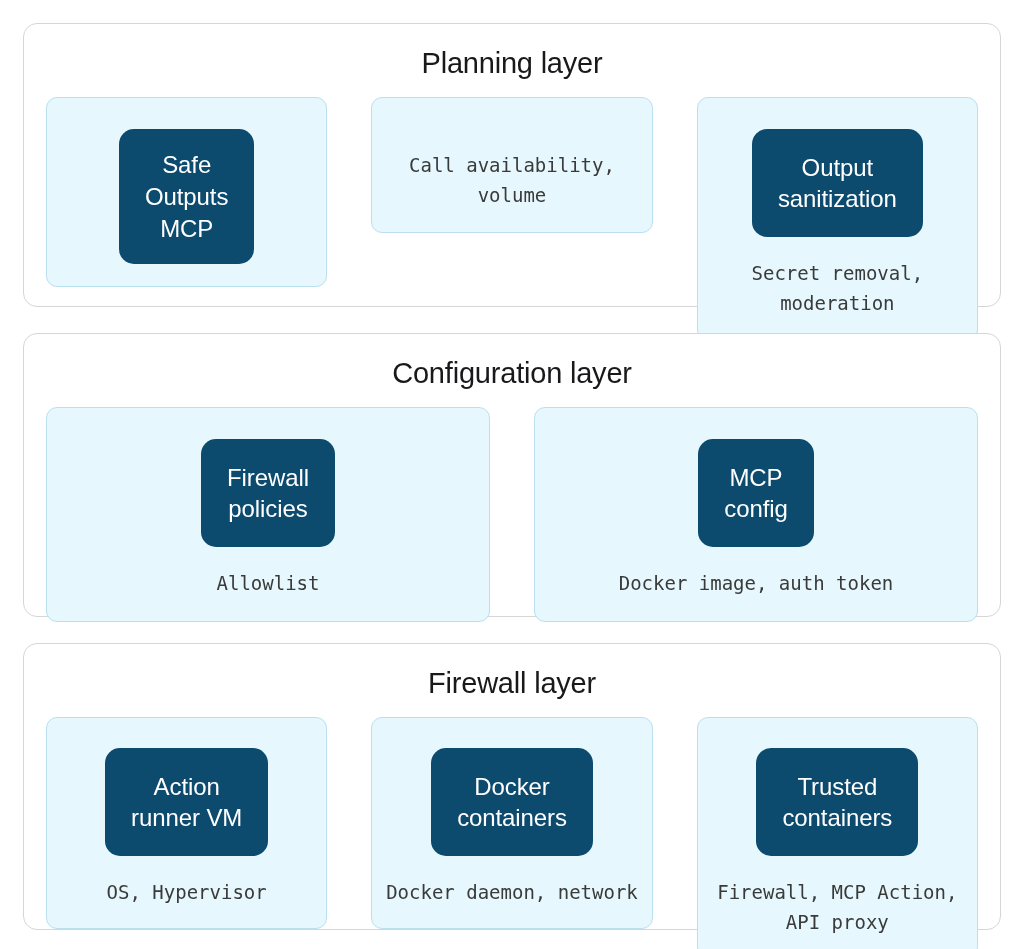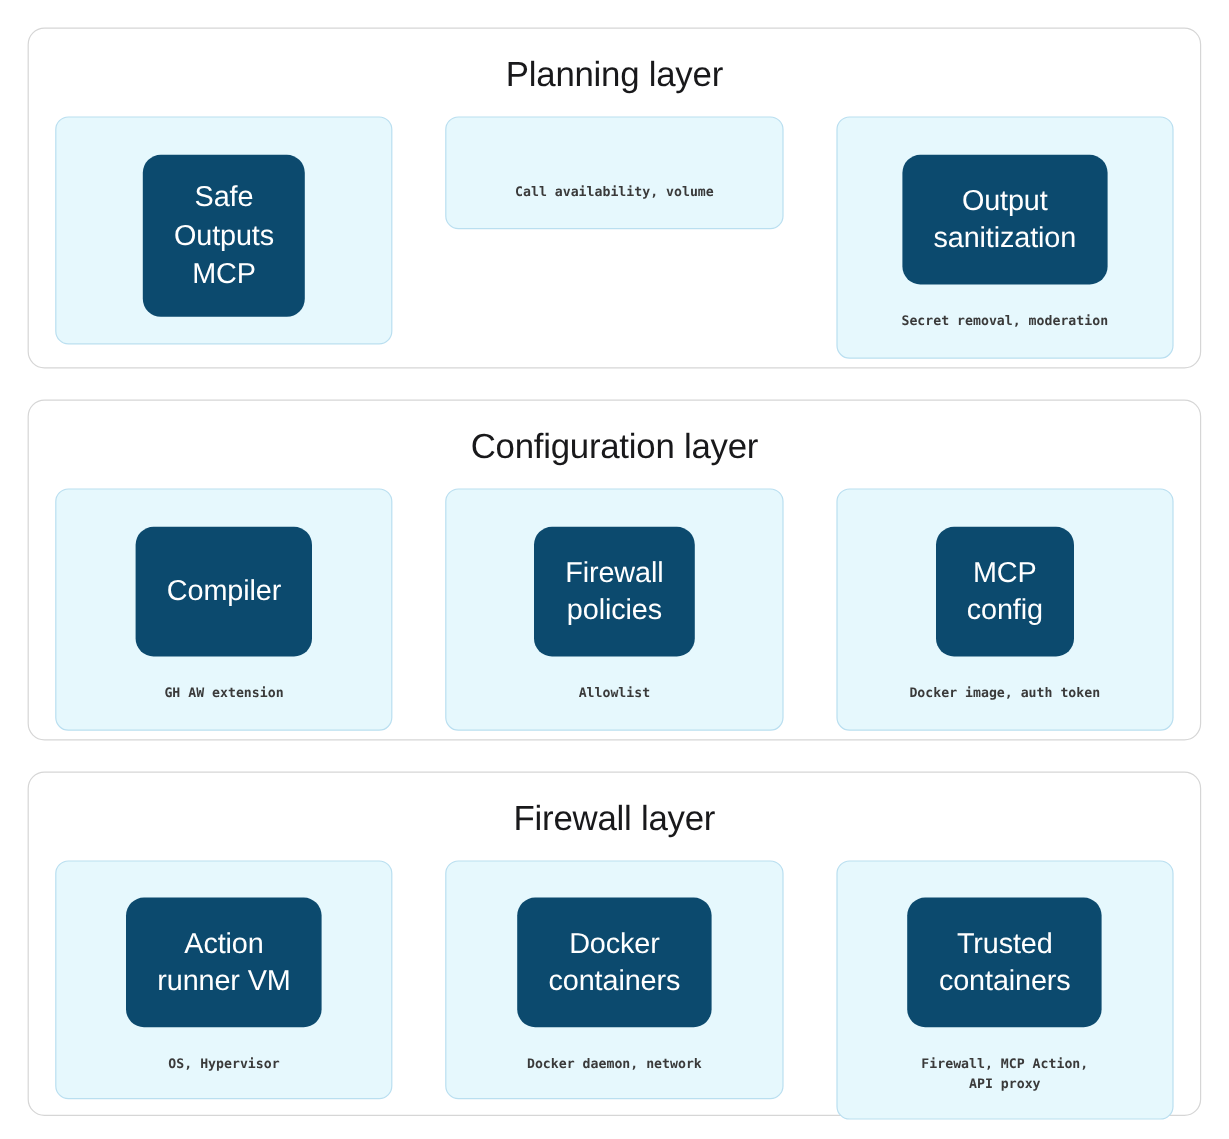--- a/index.html
+++ b/index.html
@@ -90,27 +90,26 @@
     display: flex;
     align-items: center;
     justify-content: center;
     white-space: pre-line;
   }
 
   
   .caption {
     margin-top: 22px;
     font-family: "DejaVu Sans Mono", "Liberation Mono", monospace;
-    font-size: 11px;
+    font-size: 19px;
     line-height: 1.55;
     color: #3a3a3a;
     text-align: center;
     white-space: pre-line;
     letter-spacing: 0px;
-    font-weight: bold;
   }
 </style>
 </head>
 <body>
 
 <div id="diagram">
 
   <section class="layer layer-planning">
     <h2 class="layer-title">Planning layer</h2>
     <div class="columns">
@@ -131,24 +130,20 @@
         <div class="caption">Secret removal, moderation</div>
       </div>
 
     </div>
   </section>
 
   <section class="layer layer-configuration">
     <h2 class="layer-title">Configuration layer</h2>
     <div class="columns">
 
-      <div class="card">
-        <div class="node">Compiler</div>
-        <div class="caption">GH AW extension</div>
-      </div>
 
       <div class="card">
         <div class="node">Firewall
 policies</div>
         <div class="caption">Allowlist</div>
       </div>
 
       <div class="card">
         <div class="node">MCP
 config</div>

